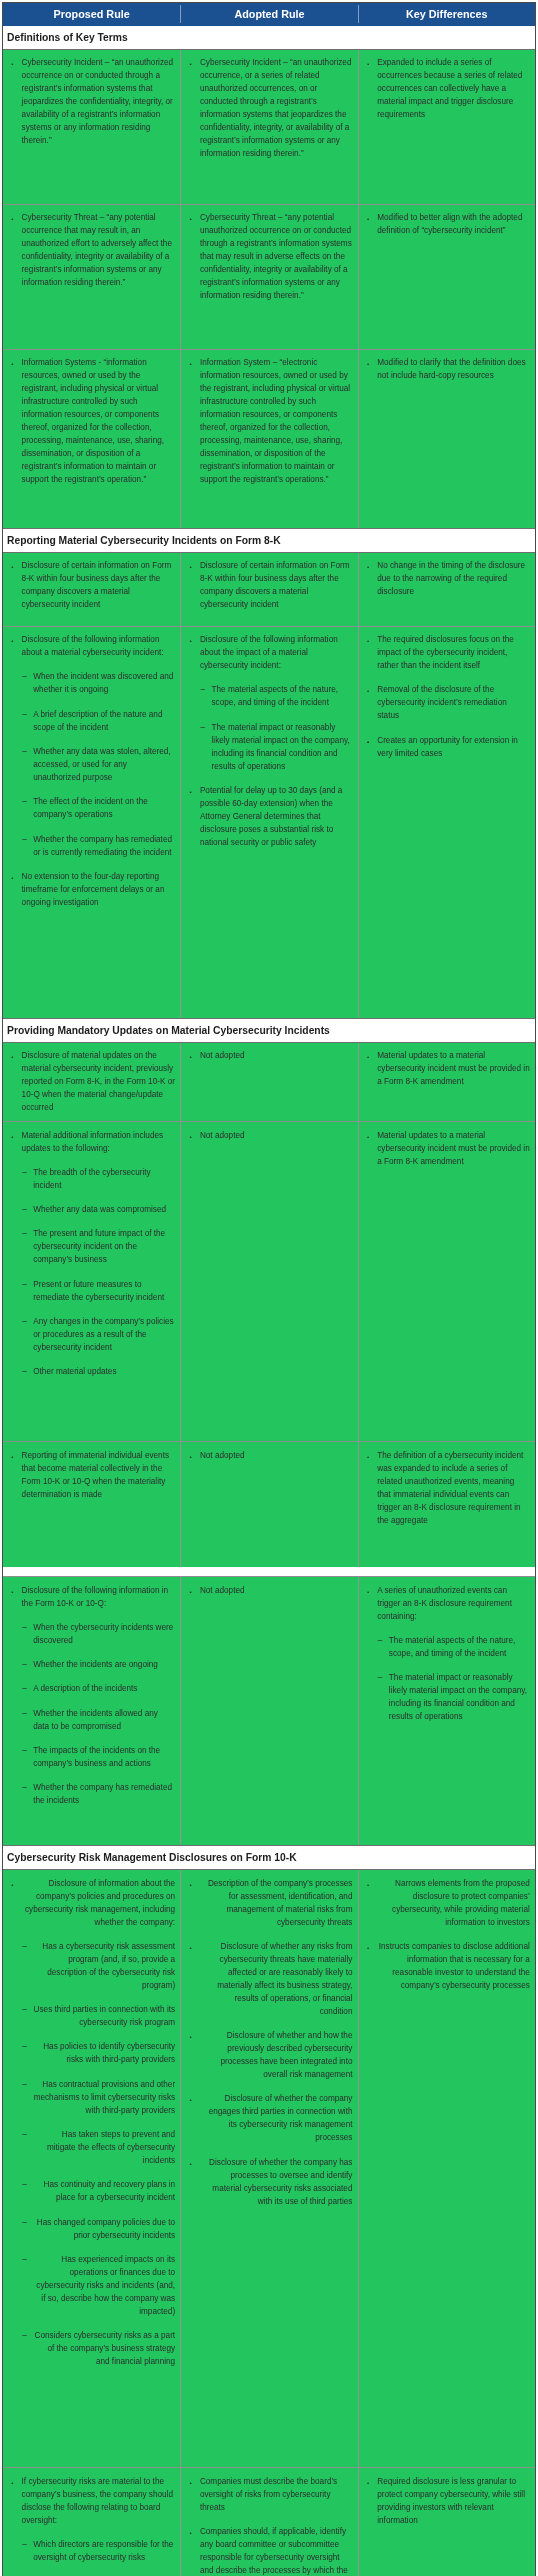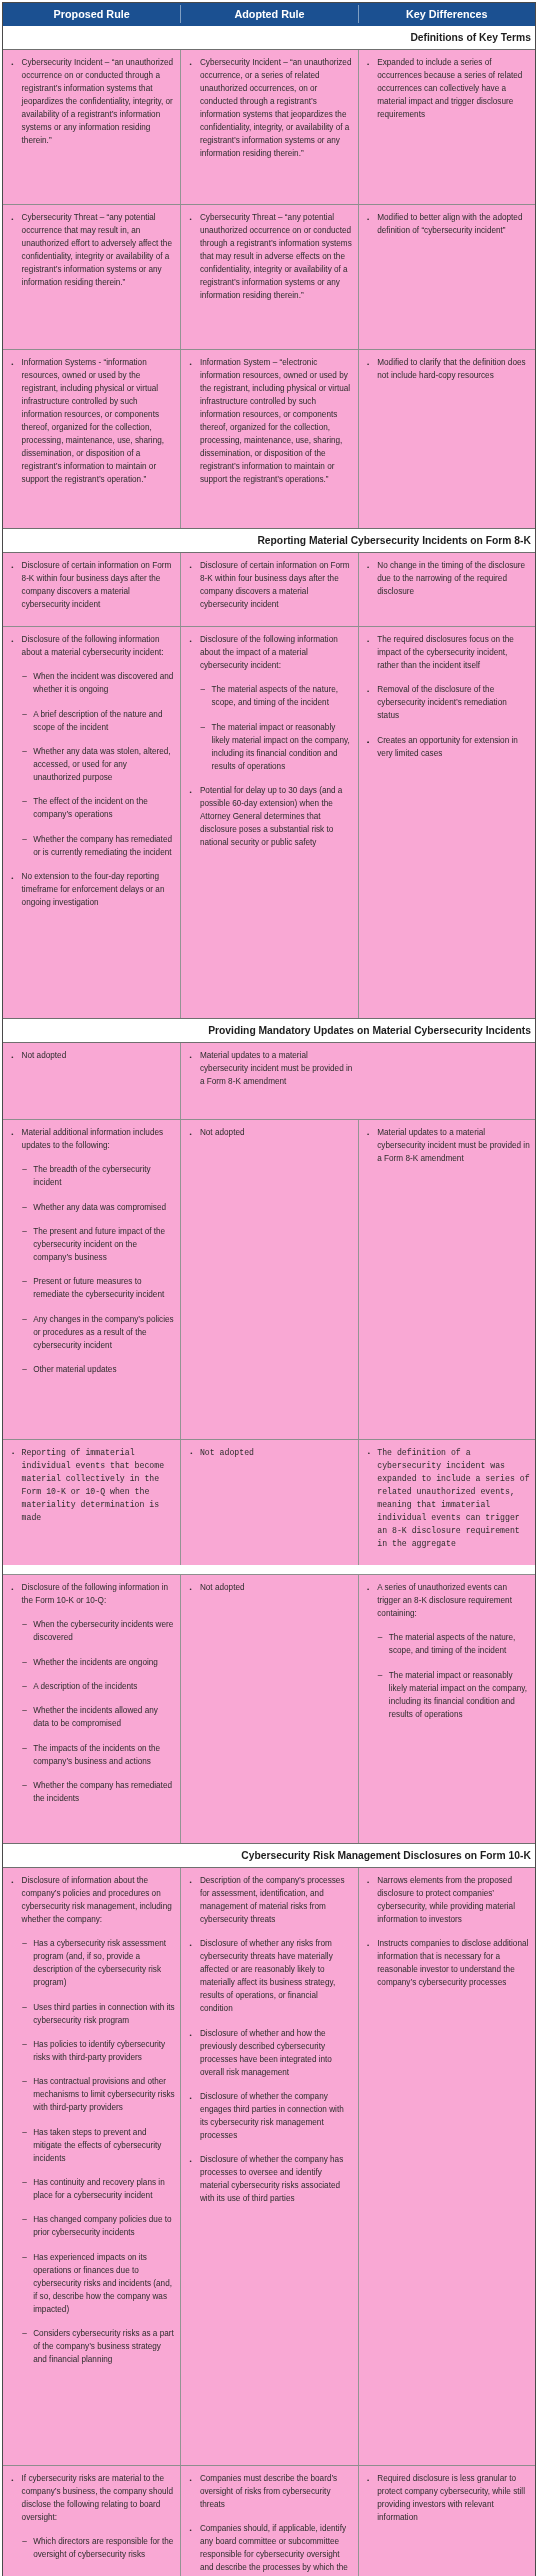--- a/index.html
+++ b/index.html
@@ -22,38 +22,38 @@
   .thead .hcell {
     text-align: center;
     font-weight: bold;
     font-size: 10.8px;
     padding: 3.1px 2.1px;
   }
   .thead .hcell + .hcell { border-left: 0.5px solid rgba(255,255,255,0.45); }
   .band {
     display: flex;
     align-items: center;
-    justify-content: flex-end;
+    justify-content: flex-start;
     min-height: 23px;
     background: #ffffff;
     border-bottom: 1px solid #6f6f6f;
     border-top: 1px solid #6f6f6f;
     text-align: center;
   }
   .band.first { border-top: none; }
   .band .band-title {
     font-weight: bold;
     font-size: 10.3px;
     color: #1d1d1d;
     padding: 2.1px 4.1px;
   }
   .row {
     display: grid;
     grid-template-columns: 1fr 1fr 1fr;
-    background: #f9a8d4;
+    background: #22c55e;
   }
   .row + .row { border-top: 1px solid #8e8e8e; }
   .cell {
     padding: 6.7px 5.2px 6.7px 5.2px;
     font-size: 8.2px;
     line-height: 13px;
   }
   .cell + .cell { border-left: 0.5px solid #949494; }
   .item { position: relative; margin: 0 0 11.3px 0; }
   .item:last-child { margin-bottom: 0; }
@@ -144,20 +144,23 @@
           <div class="item l1"><span class="mk">•</span><span class="tx">Removal of the disclosure of the cybersecurity incident’s remediation status</span></div>
           <div class="item l1"><span class="mk">•</span></div>
           <div class="item l1"><span class="mk">•</span><span class="tx">Creates an opportunity for extension in very limited cases</span></div>
         </div>
       </div>
       <div class="band">
         <span class="band-title">Providing Mandatory Updates on Material Cybersecurity Incidents</span>
       </div>
       <div class="row" style="min-height: 76px;">
         <div class="cell">
+          <div class="item l1"><span class="mk">•</span><span class="tx">Disclosure of material updates on the material cybersecurity incident, previously reported on Form 8-K, in the Form 10-K or 10-Q when the material change/update occurred</span></div>
+        </div>
+        <div class="cell">
           <div class="item l1"><span class="mk">•</span><span class="tx">Not adopted</span></div>
         </div>
         <div class="cell">
           <div class="item l1"><span class="mk">•</span><span class="tx">Material updates to a material cybersecurity incident must be provided in a Form 8-K amendment</span></div>
         </div>
       </div>
       <div class="row" style="min-height: 319px;">
         <div class="cell">
           <div class="item l1"><span class="mk">•</span><span class="tx">Material additional information includes updates to the following:</span></div>
           <div class="item l2"><span class="mk">–</span><span class="tx">The breadth of the cybersecurity incident</span></div>
@@ -167,21 +170,21 @@
           <div class="item l2"><span class="mk">–</span><span class="tx">Any changes in the company’s policies or procedures as a result of the cybersecurity incident</span></div>
           <div class="item l2"><span class="mk">–</span><span class="tx">Other material updates</span></div>
         </div>
         <div class="cell">
           <div class="item l1"><span class="mk">•</span><span class="tx">Not adopted</span></div>
         </div>
         <div class="cell">
           <div class="item l1"><span class="mk">•</span><span class="tx">Material updates to a material cybersecurity incident must be provided in a Form 8-K amendment</span></div>
         </div>
       </div>
-      <div class="row" style="min-height: 125px; font-family: Liberation Mono, monospace;">
+      <div class="row" style="min-height: 125px;">
         <div class="cell">
           <div class="item l1"><span class="mk">•</span><span class="tx">Reporting of immaterial individual events that become material collectively in the Form 10-K or 10-Q when the materiality determination is made</span></div>
         </div>
         <div class="cell">
           <div class="item l1"><span class="mk">•</span><span class="tx">Not adopted</span></div>
         </div>
         <div class="cell">
           <div class="item l1"><span class="mk">•</span><span class="tx">The definition of a cybersecurity incident was expanded to include a series of related unauthorized events, meaning that immaterial individual events can trigger an 8-K disclosure requirement in the aggregate</span></div>
         </div>
       </div>
@@ -200,21 +203,21 @@
         </div>
         <div class="cell">
           <div class="item l1"><span class="mk">•</span><span class="tx">A series of unauthorized events can trigger an 8-K disclosure requirement containing:</span></div>
           <div class="item l2"><span class="mk">–</span><span class="tx">The material aspects of the nature, scope, and timing of the incident</span></div>
           <div class="item l2"><span class="mk">–</span><span class="tx">The material impact or reasonably likely material impact on the company, including its financial condition and results of operations</span></div>
         </div>
       </div>
       <div class="band">
         <span class="band-title">Cybersecurity Risk Management Disclosures on Form 10-K</span>
       </div>
-      <div class="row" style="min-height: 597px;">
+      <div class="row" style="min-height: 597px; text-align: right;">
         <div class="cell">
           <div class="item l1"><span class="mk">•</span><span class="tx">Disclosure of information about the company’s policies and procedures on cybersecurity risk management, including whether the company:</span></div>
           <div class="item l2"><span class="mk">–</span><span class="tx">Has a cybersecurity risk assessment program (and, if so, provide a description of the cybersecurity risk program)</span></div>
           <div class="item l2"><span class="mk">–</span><span class="tx">Uses third parties in connection with its cybersecurity risk program</span></div>
           <div class="item l2"><span class="mk">–</span><span class="tx">Has policies to identify cybersecurity risks with third-party providers</span></div>
           <div class="item l2"><span class="mk">–</span><span class="tx">Has contractual provisions and other mechanisms to limit cybersecurity risks with third-party providers</span></div>
           <div class="item l2"><span class="mk">–</span><span class="tx">Has taken steps to prevent and mitigate the effects of cybersecurity incidents</span></div>
           <div class="item l2"><span class="mk">–</span><span class="tx">Has continuity and recovery plans in place for a cybersecurity incident</span></div>
           <div class="item l2"><span class="mk">–</span><span class="tx">Has changed company policies due to prior cybersecurity incidents</span></div>
           <div class="item l2"><span class="mk">–</span><span class="tx">Has experienced impacts on its operations or finances due to cybersecurity risks and incidents (and, if so, describe how the company was impacted)</span></div>

